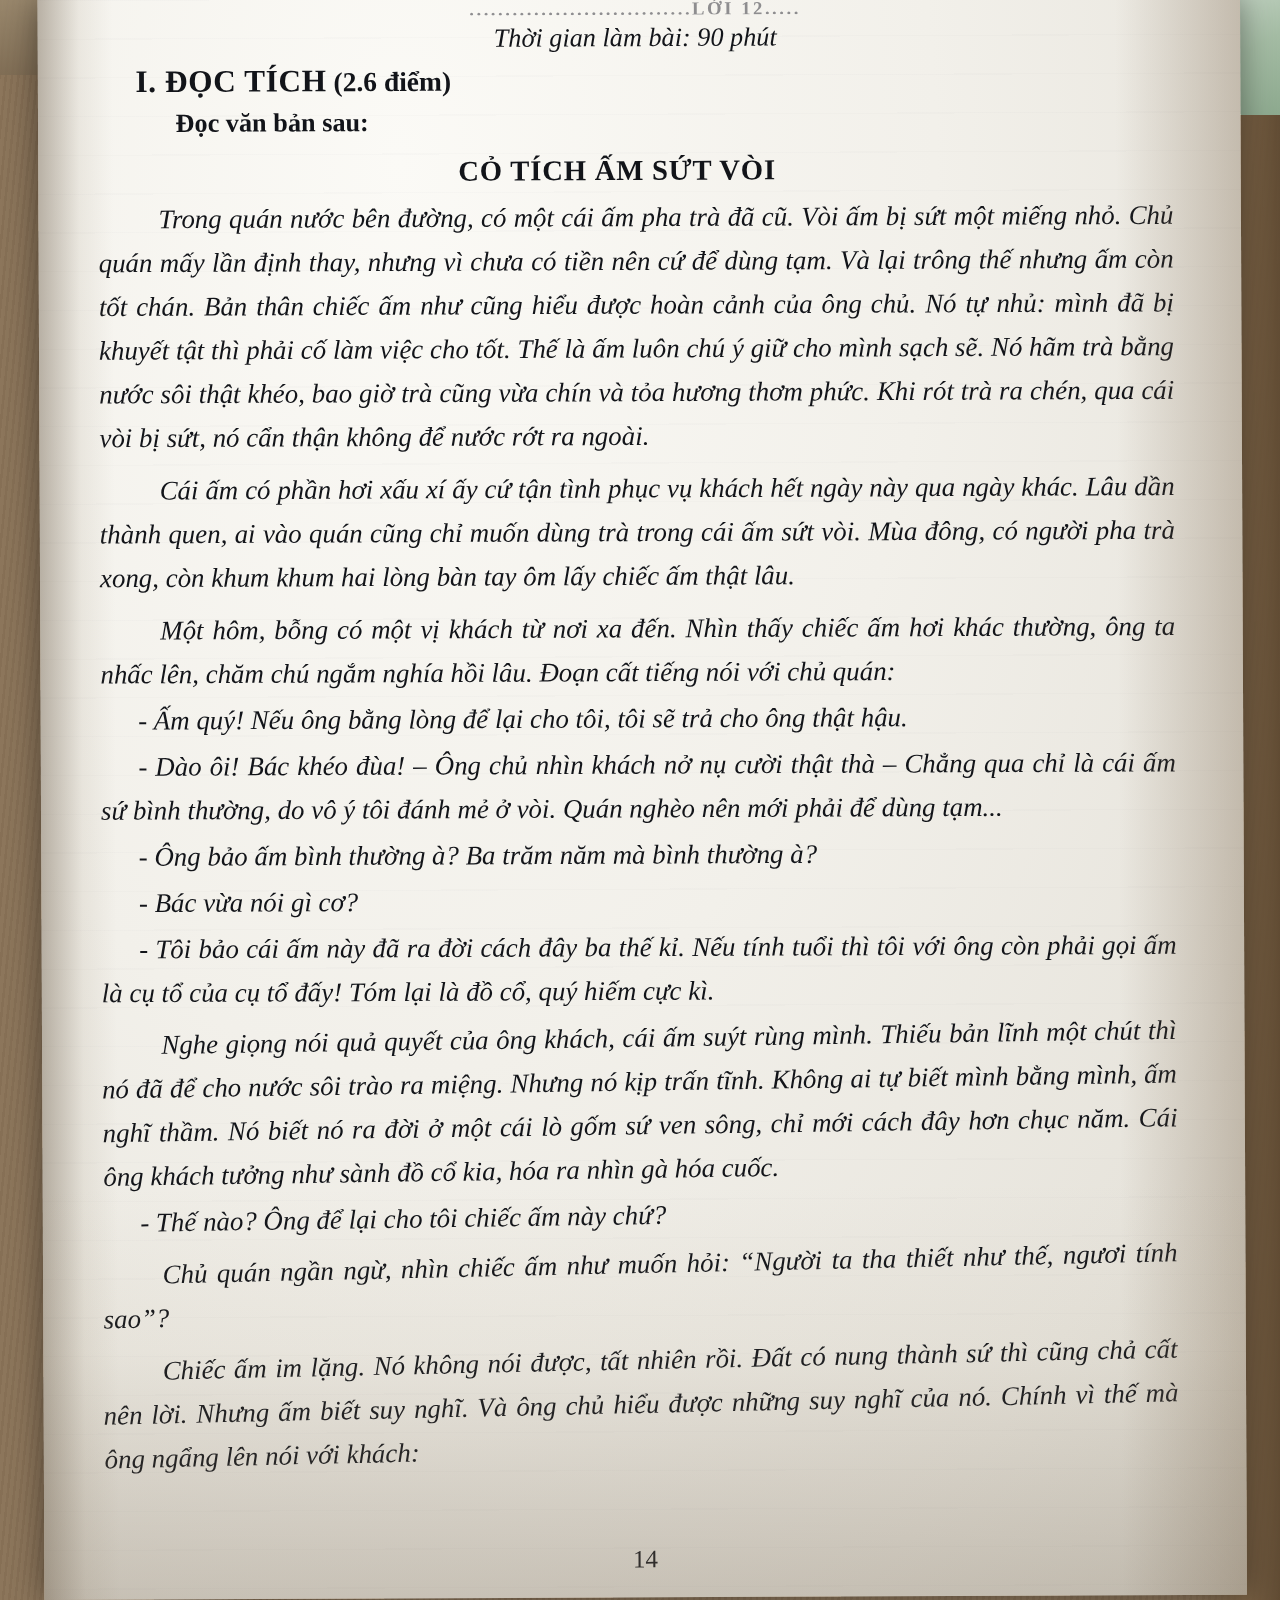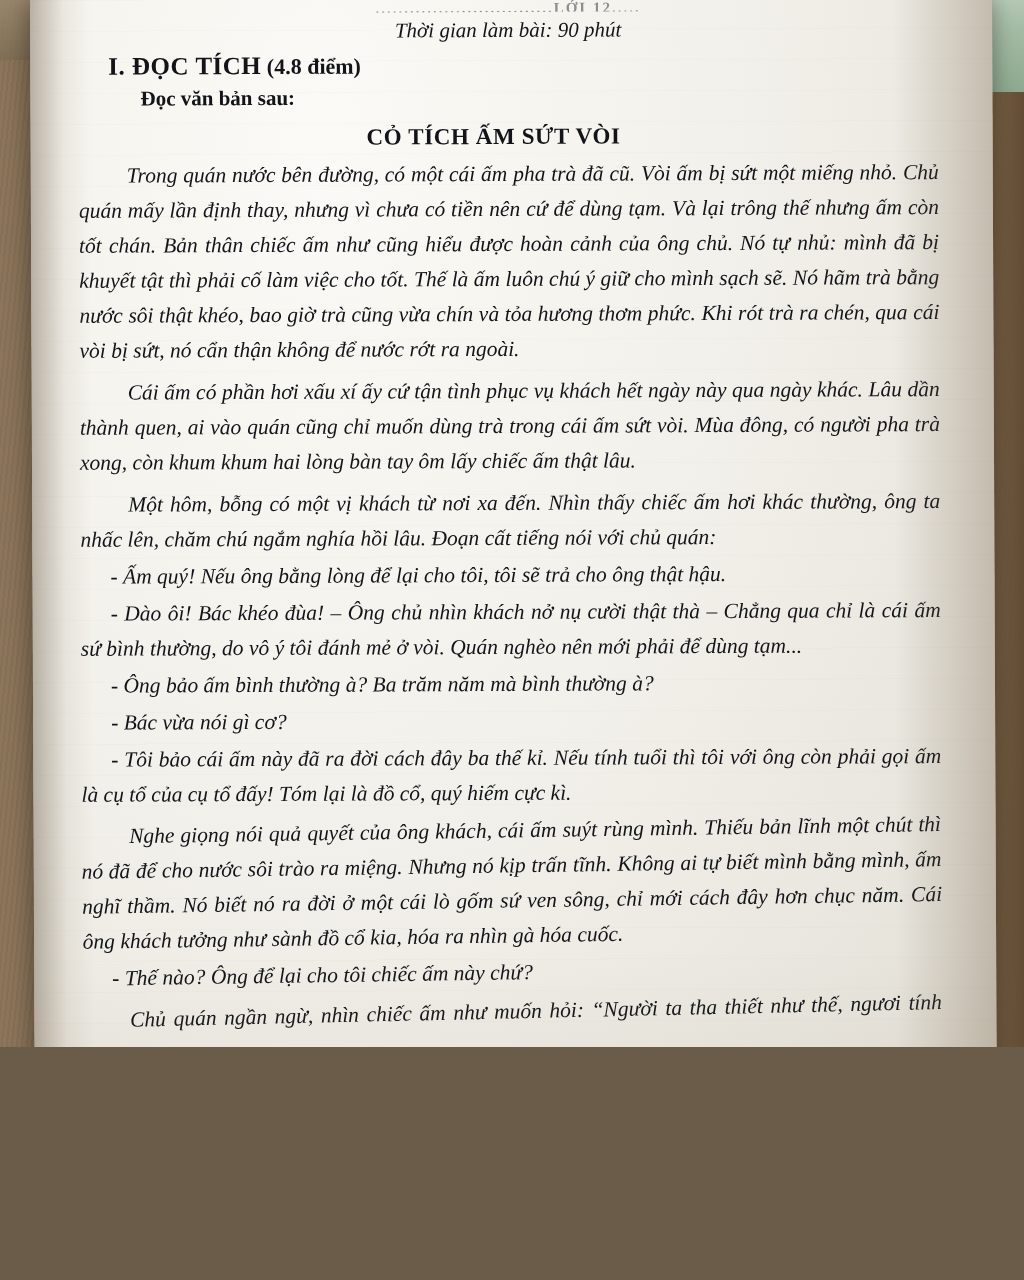--- a/index.html
+++ b/index.html
@@ -3,21 +3,21 @@
 <meta charset="utf-8">
 <style>
   html, body {
     margin: 0;
     padding: 0;
     background: #6b5c4a;
   }
   #page {
     position: relative;
     width: 1024px;
-    height: 1047px;
+    height: 1280px;
     overflow: hidden;
     background: #fca5a5;
     font-family: "Liberation Serif", serif;
   }
   
   .desk {
     position: absolute;
     inset: 0;
     background:
       linear-gradient(105deg, #7d6a52 0%, #9a7f5e 30%, #8e7css 60%, #6d5a45 100%);
@@ -180,21 +180,21 @@
   <div class="paper">
     <div class="ghost-text"></div>
 
     <div class="content">
       <div class="cut-header">...............................LỚI 12.....</div>
 
       <div class="time-line">Thời gian làm bài: 90 phút</div>
 
       <div class="sect-head">
         <span class="roman">I. ĐỌC TÍCH</span>
-        <span class="capsmall">(4.8 điểm)</span>
+        <span class="capsmall">(2.6 điểm)</span>
       </div>
 
       <div class="subhead">Đọc văn bản sau:</div>
 
       <div class="title">CỎ TÍCH ẤM SỨT VÒI</div>
 
       <p class="body">Trong quán nước bên đường, có một cái ấm pha trà đã cũ. Vòi ấm bị sứt một miếng nhỏ. Chủ quán mấy lần định thay, nhưng vì chưa có tiền nên cứ để dùng tạm. Và lại trông thế nhưng ấm còn tốt chán. Bản thân chiếc ấm như cũng hiểu được hoàn cảnh của ông chủ. Nó tự nhủ: mình đã bị khuyết tật thì phải cố làm việc cho tốt. Thế là ấm luôn chú ý giữ cho mình sạch sẽ. Nó hãm trà bằng nước sôi thật khéo, bao giờ trà cũng vừa chín và tỏa hương thơm phức. Khi rót trà ra chén, qua cái vòi bị sứt, nó cẩn thận không để nước rớt ra ngoài.</p>
       <p class="body">Cái ấm có phần hơi xấu xí ấy cứ tận tình phục vụ khách hết ngày này qua ngày khác. Lâu dần thành quen, ai vào quán cũng chỉ muốn dùng trà trong cái ấm sứt vòi. Mùa đông, có người pha trà xong, còn khum khum hai lòng bàn tay ôm lấy chiếc ấm thật lâu.</p>
       <p class="body">Một hôm, bỗng có một vị khách từ nơi xa đến. Nhìn thấy chiếc ấm hơi khác thường, ông ta nhấc lên, chăm chú ngắm nghía hồi lâu. Đoạn cất tiếng nói với chủ quán:</p>
 

